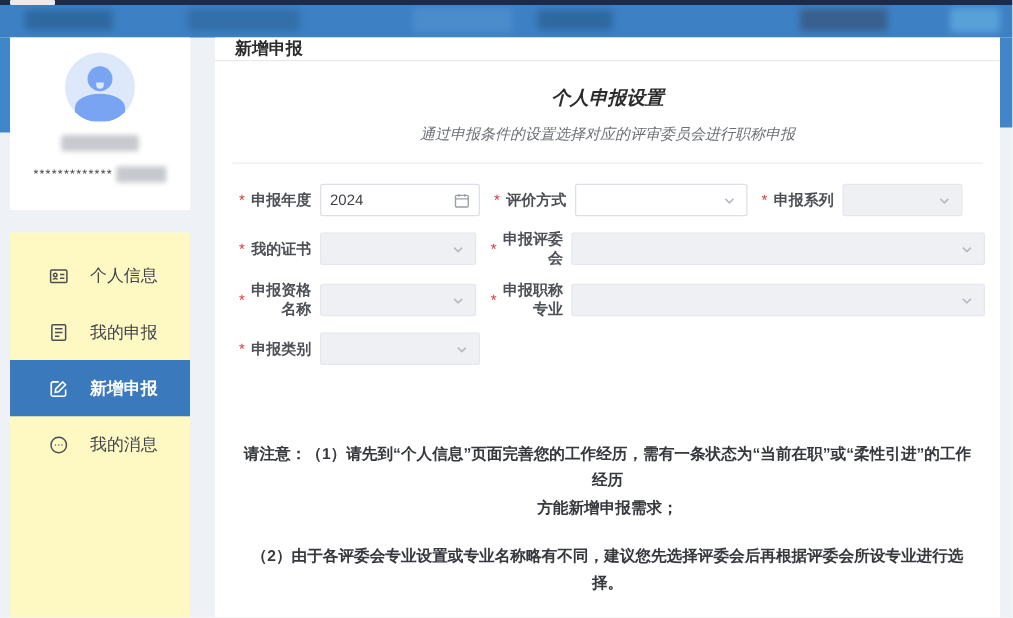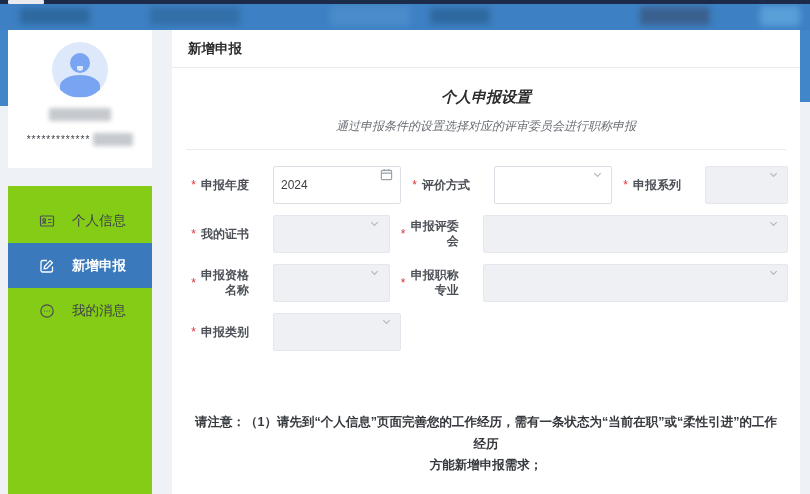--- a/index.html
+++ b/index.html
@@ -23,21 +23,21 @@
   .profile-card{background:#fff;height:138px;display:flex;flex-direction:column;align-items:center;}
   .avatar{margin-top:12px;width:56px;height:56px;border-radius:50%;background:#dde9fb;position:relative;overflow:hidden;}
   .avatar .head{position:absolute;top:11px;left:18px;width:20px;height:20px;border-radius:50%;background:#78a4f2;}
   .avatar .body{position:absolute;top:33px;left:8px;width:40px;height:22px;border-radius:50% 50% 0 0;background:#78a4f2;}
   .avatar .chin{position:absolute;top:24px;left:25px;width:6px;height:5px;background:#dde9fb;border-radius:0 0 3px 3px;}
   .redact{background:#c6c9ce;border-radius:2px;filter:blur(2px);}
   .r-name{width:62px;height:13px;margin-top:10px;}
   .masked-row{margin-top:12px;display:flex;align-items:center;gap:3px;}
   .masked{font-size:10px;letter-spacing:1px;color:#3c3f45;line-height:8px;}
   .r-id{width:40px;height:13px;}
-  .menu-card{background:#84cc16;margin-top:18px;flex:1;padding-top:12px;}
+  .menu-card{background:#fef9c3;margin-top:18px;flex:1;padding-top:12px;}
   .menu-item{height:45px;display:flex;align-items:center;padding-left:30px;cursor:pointer;color:#3f434a;}
   .menu-item .mi-icon{width:17px;height:17px;display:flex;align-items:center;justify-content:center;}
   .menu-item .mi-label{margin-left:17px;font-size:13.5px;}
   .menu-item.active{background:#3a7abc;color:#fff;}
   .menu-item.active .mi-label{font-weight:bold;}
   .mi-icon svg{display:block;}
 
   
   .main-card{background:#fff;width:628px;display:flex;flex-direction:column;}
   .main-header{height:44px;display:flex;align-items:center;padding-left:16px;
@@ -46,22 +46,22 @@
   .page-title{margin-top:20px;font-size:15px;font-weight:bold;color:#2b2b2b;}
   .page-subtitle{margin-top:11px;font-size:12px;color:#6b6f76;}
   .title-divider{margin:14px 14px 0 14px;border-bottom:1px solid #ededed;}
 
   
   .form{padding:16px 12px 0 18px;}
   .frow{display:flex;align-items:center;margin-bottom:11px;}
   .lbl{display:flex;align-items:center;justify-content:flex-end;}
   .star{color:#d9363e;font-size:12px;margin-right:2px;width:7px;text-align:center;}
   .lbl-text{width:50px;text-align:right;font-size:12px;color:#4d5157;font-weight:bold;line-height:1.25;word-break:break-all;}
-  .fld{height:38px;box-sizing:border-box;border:1px solid #dcdfe6;border-radius:2px;background:#fff;
-    display:flex;padding:0 7px;margin-left:24px;}
+  .fld{height:26px;box-sizing:border-box;border:1px solid #dcdfe6;border-radius:2px;background:#fff;
+    display:flex;align-items:center;padding:0 7px;margin-left:7px;}
   .fld.disabled{background:#eef0f4;border-color:#e4e7ed;}
   .fld .val{flex:1;font-size:12px;color:#3c3f45;border:none;outline:none;background:transparent;
     font-family:"Liberation Sans","DejaVu Sans",sans-serif;padding:0;min-width:0;}
   .fld .tail{width:14px;height:14px;flex:none;display:flex;align-items:center;justify-content:center;}
   .w-date{width:128px;} .w-c2{width:138px;} .w-c3{width:96px;} .w-wide{width:338px;}
   .gap{width:10px;flex:none;}
 
   
   .notice{margin-top:50px;text-align:center;font-size:12.5px;color:#35383d;font-weight:bold;line-height:1.7;}
   .notice p{margin:0 20px 18px 20px;}
@@ -109,20 +109,29 @@
             <svg width="16" height="16" viewBox="0 0 16 16" fill="none" stroke="#4a4e55" stroke-width="1.2">
               <rect x="1.5" y="3" width="13" height="10" rx="1"></rect>
               <circle cx="5.2" cy="7" r="1.4"></circle>
               <path d="M3.4 10.6c.4-1.2 3.2-1.2 3.6 0"></path>
               <path d="M9 6.5h3.5M9 9.5h3.5"></path>
             </svg>
           </span>
           <span class="mi-label">个人信息</span>
         </div>
 
+        <div class="menu-item">
+          <span class="mi-icon">
+            <svg width="16" height="16" viewBox="0 0 16 16" fill="none" stroke="#4a4e55" stroke-width="1.2">
+              <rect x="2.5" y="1.8" width="11" height="12.4" rx="1"></rect>
+              <path d="M5 5h6M5 8h6M5 11h3.5"></path>
+            </svg>
+          </span>
+          <span class="mi-label">我的申报</span>
+        </div>
 
         <div class="menu-item active">
           <span class="mi-icon">
             <svg width="16" height="16" viewBox="0 0 16 16" fill="none" stroke="#ffffff" stroke-width="1.3">
               <path d="M13.5 8.5v4a1.5 1.5 0 0 1-1.5 1.5H3.5A1.5 1.5 0 0 1 2 12.5V4a1.5 1.5 0 0 1 1.5-1.5h4.5"></path>
               <path d="M11.2 2.6l2.2 2.2-5.6 5.6-2.6.4.4-2.6z"></path>
             </svg>
           </span>
           <span class="mi-label">新增申报</span>
         </div>
@@ -268,17 +277,18 @@
           </div>
         </div>
 
       </div>
 
       <div class="notice">
         <p>
           <span>请注意：（1）请先到“个人信息”页面完善您的工作经历，需有一条状态为“当前在职”或“柔性引进”的工作经历</span><br>
           <span>方能新增申报需求；</span>
         </p>
+        <p>（2）由于各评委会专业设置或专业名称略有不同，建议您先选择评委会后再根据评委会所设专业进行选择。</p>
       </div>
 
     </div>
   </div>
 </div>
 
 </body></html>

